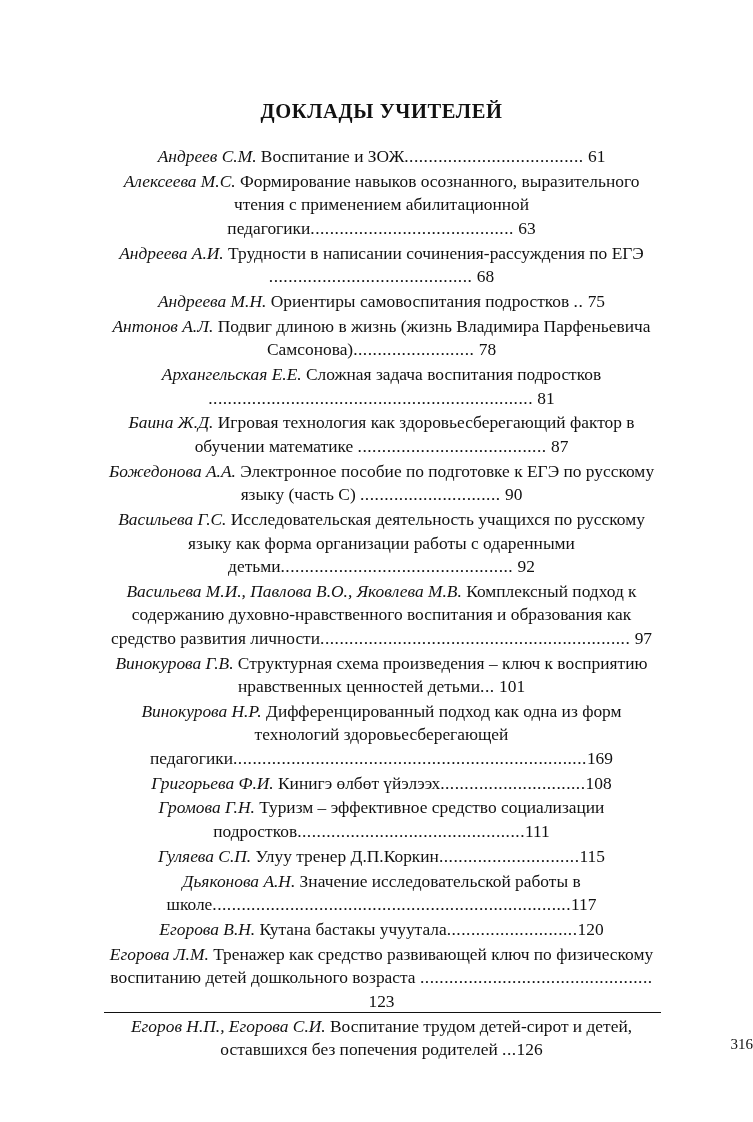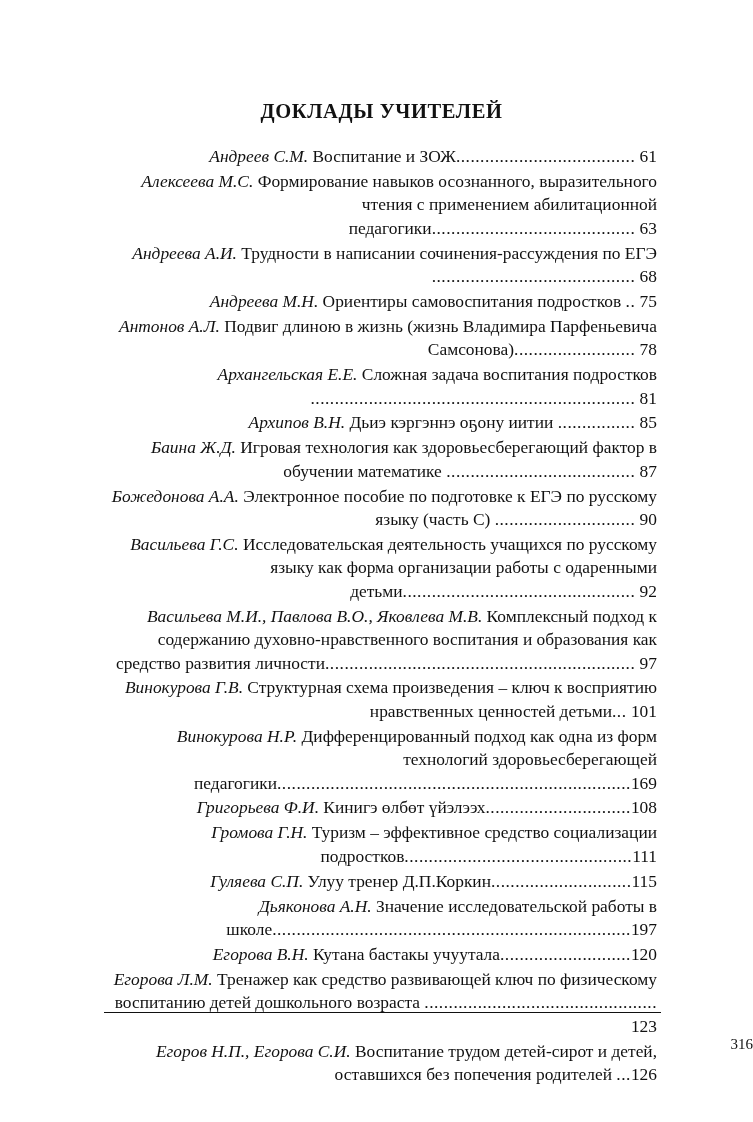--- a/index.html
+++ b/index.html
@@ -30,21 +30,21 @@
   }
   .toc {
     list-style: none;
     margin: 0;
     padding: 0;
   }
   .toc-entry {
     font-size: 17.4px;
     line-height: 1.345;
     margin: 0 0 1.5px 0;
-    text-align: right;
+    text-align: center;
   }
   .entry-body {
     display: block;
   }
   .author {
     font-style: italic;
   }
   .title-text {
     font-style: normal;
   }
@@ -90,23 +90,20 @@
       <li class="toc-entry">
         <span class="entry-body"><span class="author">Андреева М.Н.</span><span class="title-text"> Ориентиры самовоспитания подростков </span><span class="leader">..</span><span class="page-num"> 75</span></span>
       </li>
       <li class="toc-entry">
         <span class="entry-body"><span class="author">Антонов А.Л.</span><span class="title-text"> Подвиг длиною в жизнь (жизнь Владимира Парфеньевича Самсонова)</span><span class="leader">.........................</span><span class="page-num"> 78</span></span>
       </li>
       <li class="toc-entry">
         <span class="entry-body"><span class="author">Архангельская Е.Е.</span><span class="title-text"> Сложная задача воспитания подростков </span><span class="leader">...................................................................</span><span class="page-num"> 81</span></span>
       </li>
       <li class="toc-entry">
-        <span class="entry-body"><span class="author">Архипов В.Н.</span><span class="title-text"> Дьиэ  кэргэннэ оҕону иитии </span><span class="leader">................</span><span class="page-num"> 85</span></span>
-      </li>
-      <li class="toc-entry">
         <span class="entry-body"><span class="author">Баина Ж.Д.</span><span class="title-text"> Игровая технология как здоровьесберегающий фактор в обучении математике </span><span class="leader">.......................................</span><span class="page-num"> 87</span></span>
       </li>
       <li class="toc-entry">
         <span class="entry-body"><span class="author">Божедонова А.А.</span><span class="title-text"> Электронное пособие по подготовке к ЕГЭ  по русскому языку (часть С) </span><span class="leader">.............................</span><span class="page-num"> 90</span></span>
       </li>
       <li class="toc-entry">
         <span class="entry-body"><span class="author">Васильева Г.С.</span><span class="title-text"> Исследовательская деятельность учащихся по русскому языку как форма организации работы с одаренными детьми</span><span class="leader">................................................</span><span class="page-num"> 92</span></span>
       </li>
       <li class="toc-entry">
         <span class="entry-body"><span class="author">Васильева М.И., Павлова В.О., Яковлева М.В.</span><span class="title-text"> Комплексный подход к содержанию духовно-нравственного воспитания и образования как средство развития  личности</span><span class="leader">................................................................</span><span class="page-num"> 97</span></span>
@@ -120,21 +117,21 @@
       <li class="toc-entry">
         <span class="entry-body"><span class="author">Григорьева Ф.И.</span><span class="title-text"> Кинигэ өлбөт үйэлээх</span><span class="leader">..............................</span><span class="page-num">108</span></span>
       </li>
       <li class="toc-entry">
         <span class="entry-body"><span class="author">Громова Г.Н.</span><span class="title-text"> Туризм – эффективное средство социализации подростков</span><span class="leader">...............................................</span><span class="page-num">111</span></span>
       </li>
       <li class="toc-entry">
         <span class="entry-body"><span class="author">Гуляева С.П.</span><span class="title-text"> Улуу тренер Д.П.Коркин</span><span class="leader">.............................</span><span class="page-num">115</span></span>
       </li>
       <li class="toc-entry">
-        <span class="entry-body"><span class="author">Дьяконова А.Н.</span><span class="title-text"> Значение исследовательской работы в школе</span><span class="leader">..........................................................................</span><span class="page-num">197</span></span>
+        <span class="entry-body"><span class="author">Дьяконова А.Н.</span><span class="title-text"> Значение исследовательской работы в школе</span><span class="leader">..........................................................................</span><span class="page-num">117</span></span>
       </li>
       <li class="toc-entry">
         <span class="entry-body"><span class="author">Егорова В.Н.</span><span class="title-text"> Кутана бастакы учуутала</span><span class="leader">...........................</span><span class="page-num">120</span></span>
       </li>
       <li class="toc-entry">
         <span class="entry-body"><span class="author">Егорова Л.М.</span><span class="title-text"> Тренажер как средство развивающей ключ по физическому воспитанию детей дошкольного возраста </span><span class="leader">................................................</span><span class="page-num"> 123</span></span>
       </li>
       <li class="toc-entry">
         <span class="entry-body"><span class="author">Егоров Н.П., Егорова С.И.</span><span class="title-text"> Воспитание трудом детей-сирот и детей, оставшихся без попечения родителей </span><span class="leader">...</span><span class="page-num">126</span></span>
       </li>

